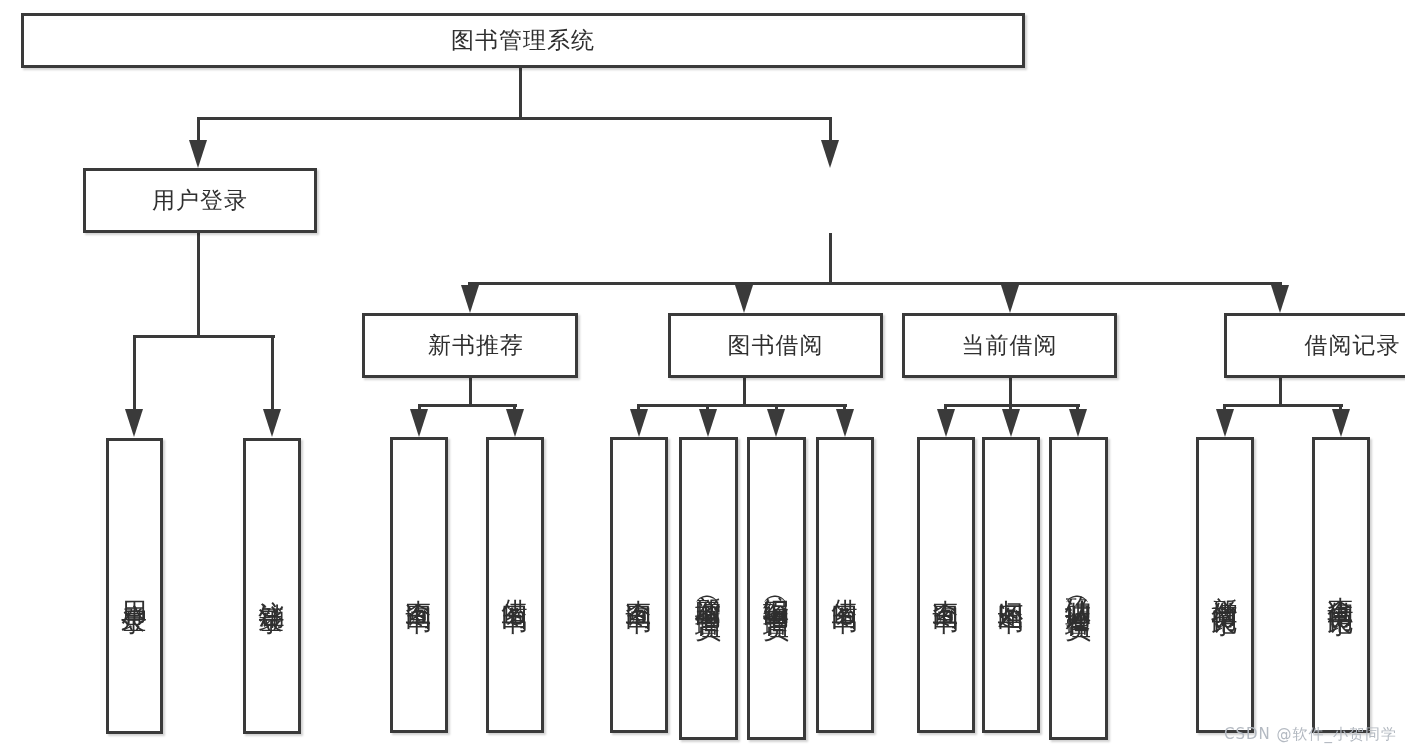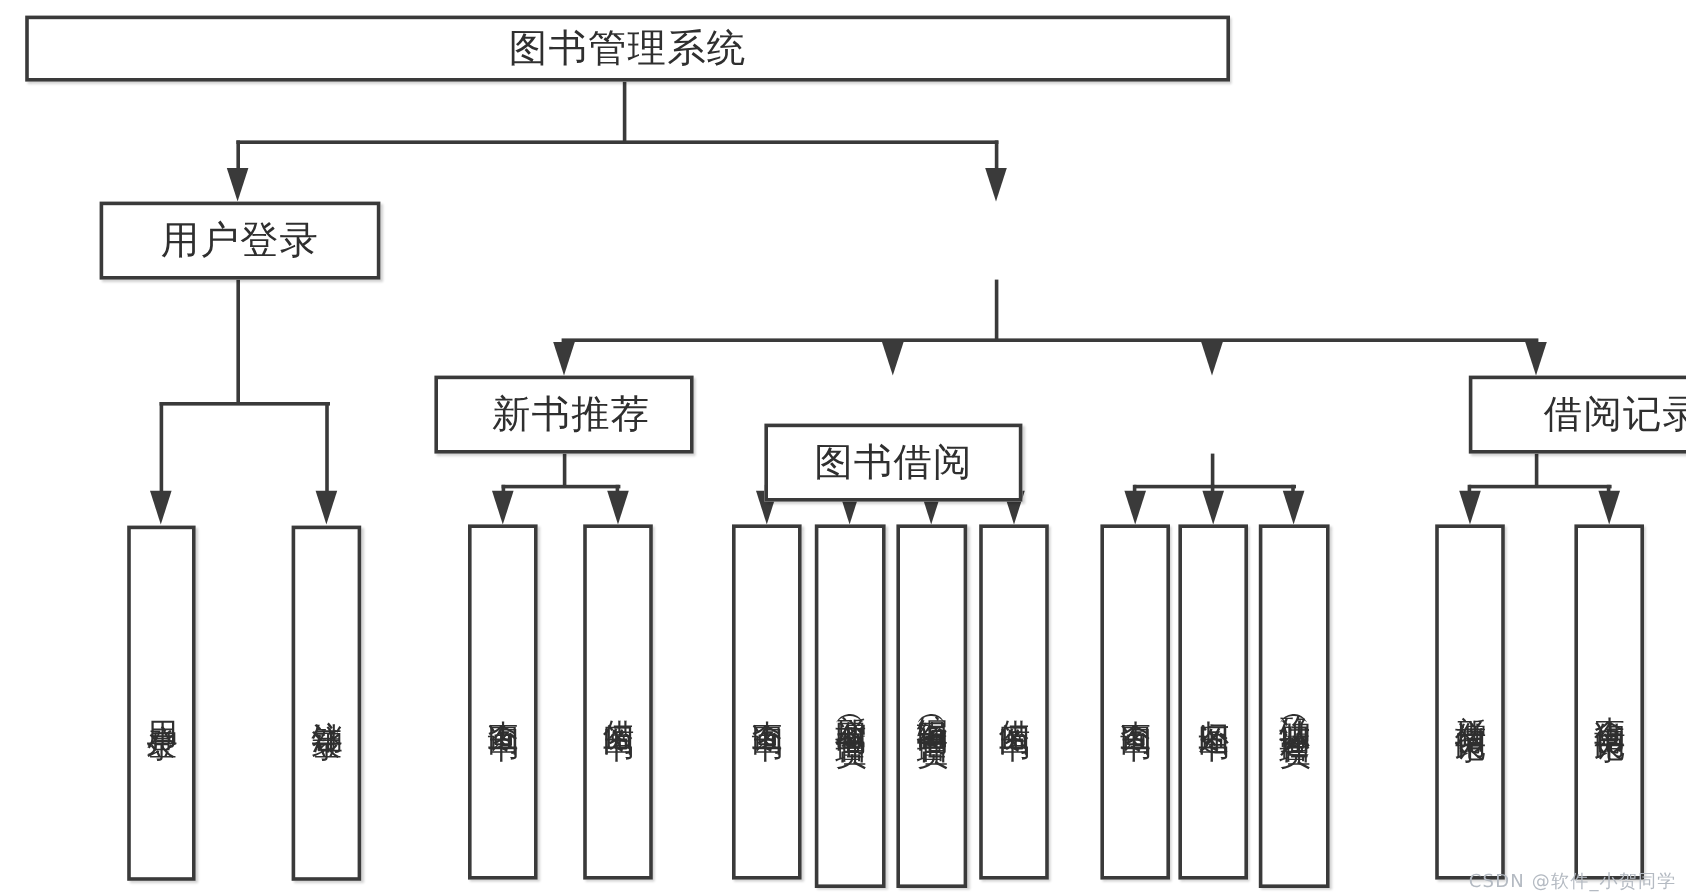--- a/index.html
+++ b/index.html
@@ -19,21 +19,21 @@
     position:absolute;
     box-sizing:border-box;
     border:3px solid var(--line);
     background:#fff;
     color:var(--text);
     display:flex;align-items:center;justify-content:center;
     box-shadow:2px 2px 2px rgba(0,0,0,0.18);
     z-index:2;
   }
   .node.h{
-    font-size:32px;
+    font-size:23px;
     letter-spacing:1px;
     white-space:nowrap;
   }
   .node.v{
     font-size:26px;
     writing-mode:vertical-rl;
     text-orientation:mixed;
     letter-spacing:3px;
     line-height:1;
   }
@@ -110,21 +110,22 @@
     <div class="edge-arrow" style="left: 767px; top: 409px;"></div>
     <div class="edge-arrow" style="left: 836px; top: 409px;"></div>
     <div class="edge-arrow" style="left: 937px; top: 409px;"></div>
     <div class="edge-arrow" style="left: 1002px; top: 409px;"></div>
     <div class="edge-arrow" style="left: 1069px; top: 409px;"></div>
     <div class="edge-arrow" style="left: 1216px; top: 409px;"></div>
     <div class="edge-arrow" style="left: 1332px; top: 409px;"></div>
     <div class="node h" style="left: 21px; top: 13px; width: 1004px; height: 55px;">图书管理系统</div>
     <div class="node h" style="left: 83px; top: 168px; width: 234px; height: 65px;">用户登录</div>
     <div class="node h" style="left: 362px; top: 313px; width: 216px; height: 65px; padding-left: 12px;">新书推荐</div>
-    <div class="node h" style="left: 637px; top: 313px; width: 215px; height: 65px; margin-top: 40px;">图书借阅</div>
+    <div class="node h" style="left: 668px; top: 313px; width: 215px; height: 65px;">图书借阅</div>
+    <div class="node h" style="left: 902px; top: 313px; width: 215px; height: 65px;">当前借阅</div>
     <div class="node h" style="left: 1224px; top: 313px; width: 257px; height: 65px; font-family: Liberation Mono, monospace;">借阅记录</div>
     <div class="node v" style="left: 106px; top: 438px; width: 57px; height: 296px;">用户登录</div>
     <div class="node v" style="left: 243px; top: 438px; width: 58px; height: 296px;">注销登录</div>
     <div class="node v" style="left: 390px; top: 437px; width: 58px; height: 296px;">查询图书</div>
     <div class="node v" style="left: 486px; top: 437px; width: 58px; height: 296px;">借阅图书</div>
     <div class="node v" style="left: 610px; top: 437px; width: 58px; height: 296px;">查询图书</div>
     <div class="node v" style="left: 679px; top: 437px; width: 59px; height: 303px;">新增图书（管理员）</div>
     <div class="node v" style="left: 747px; top: 437px; width: 59px; height: 303px;">编辑图书（管理员）</div>
     <div class="node v" style="left: 816px; top: 437px; width: 58px; height: 296px;">借阅图书</div>
     <div class="node v" style="left: 917px; top: 437px; width: 58px; height: 296px;">查询图书</div>

